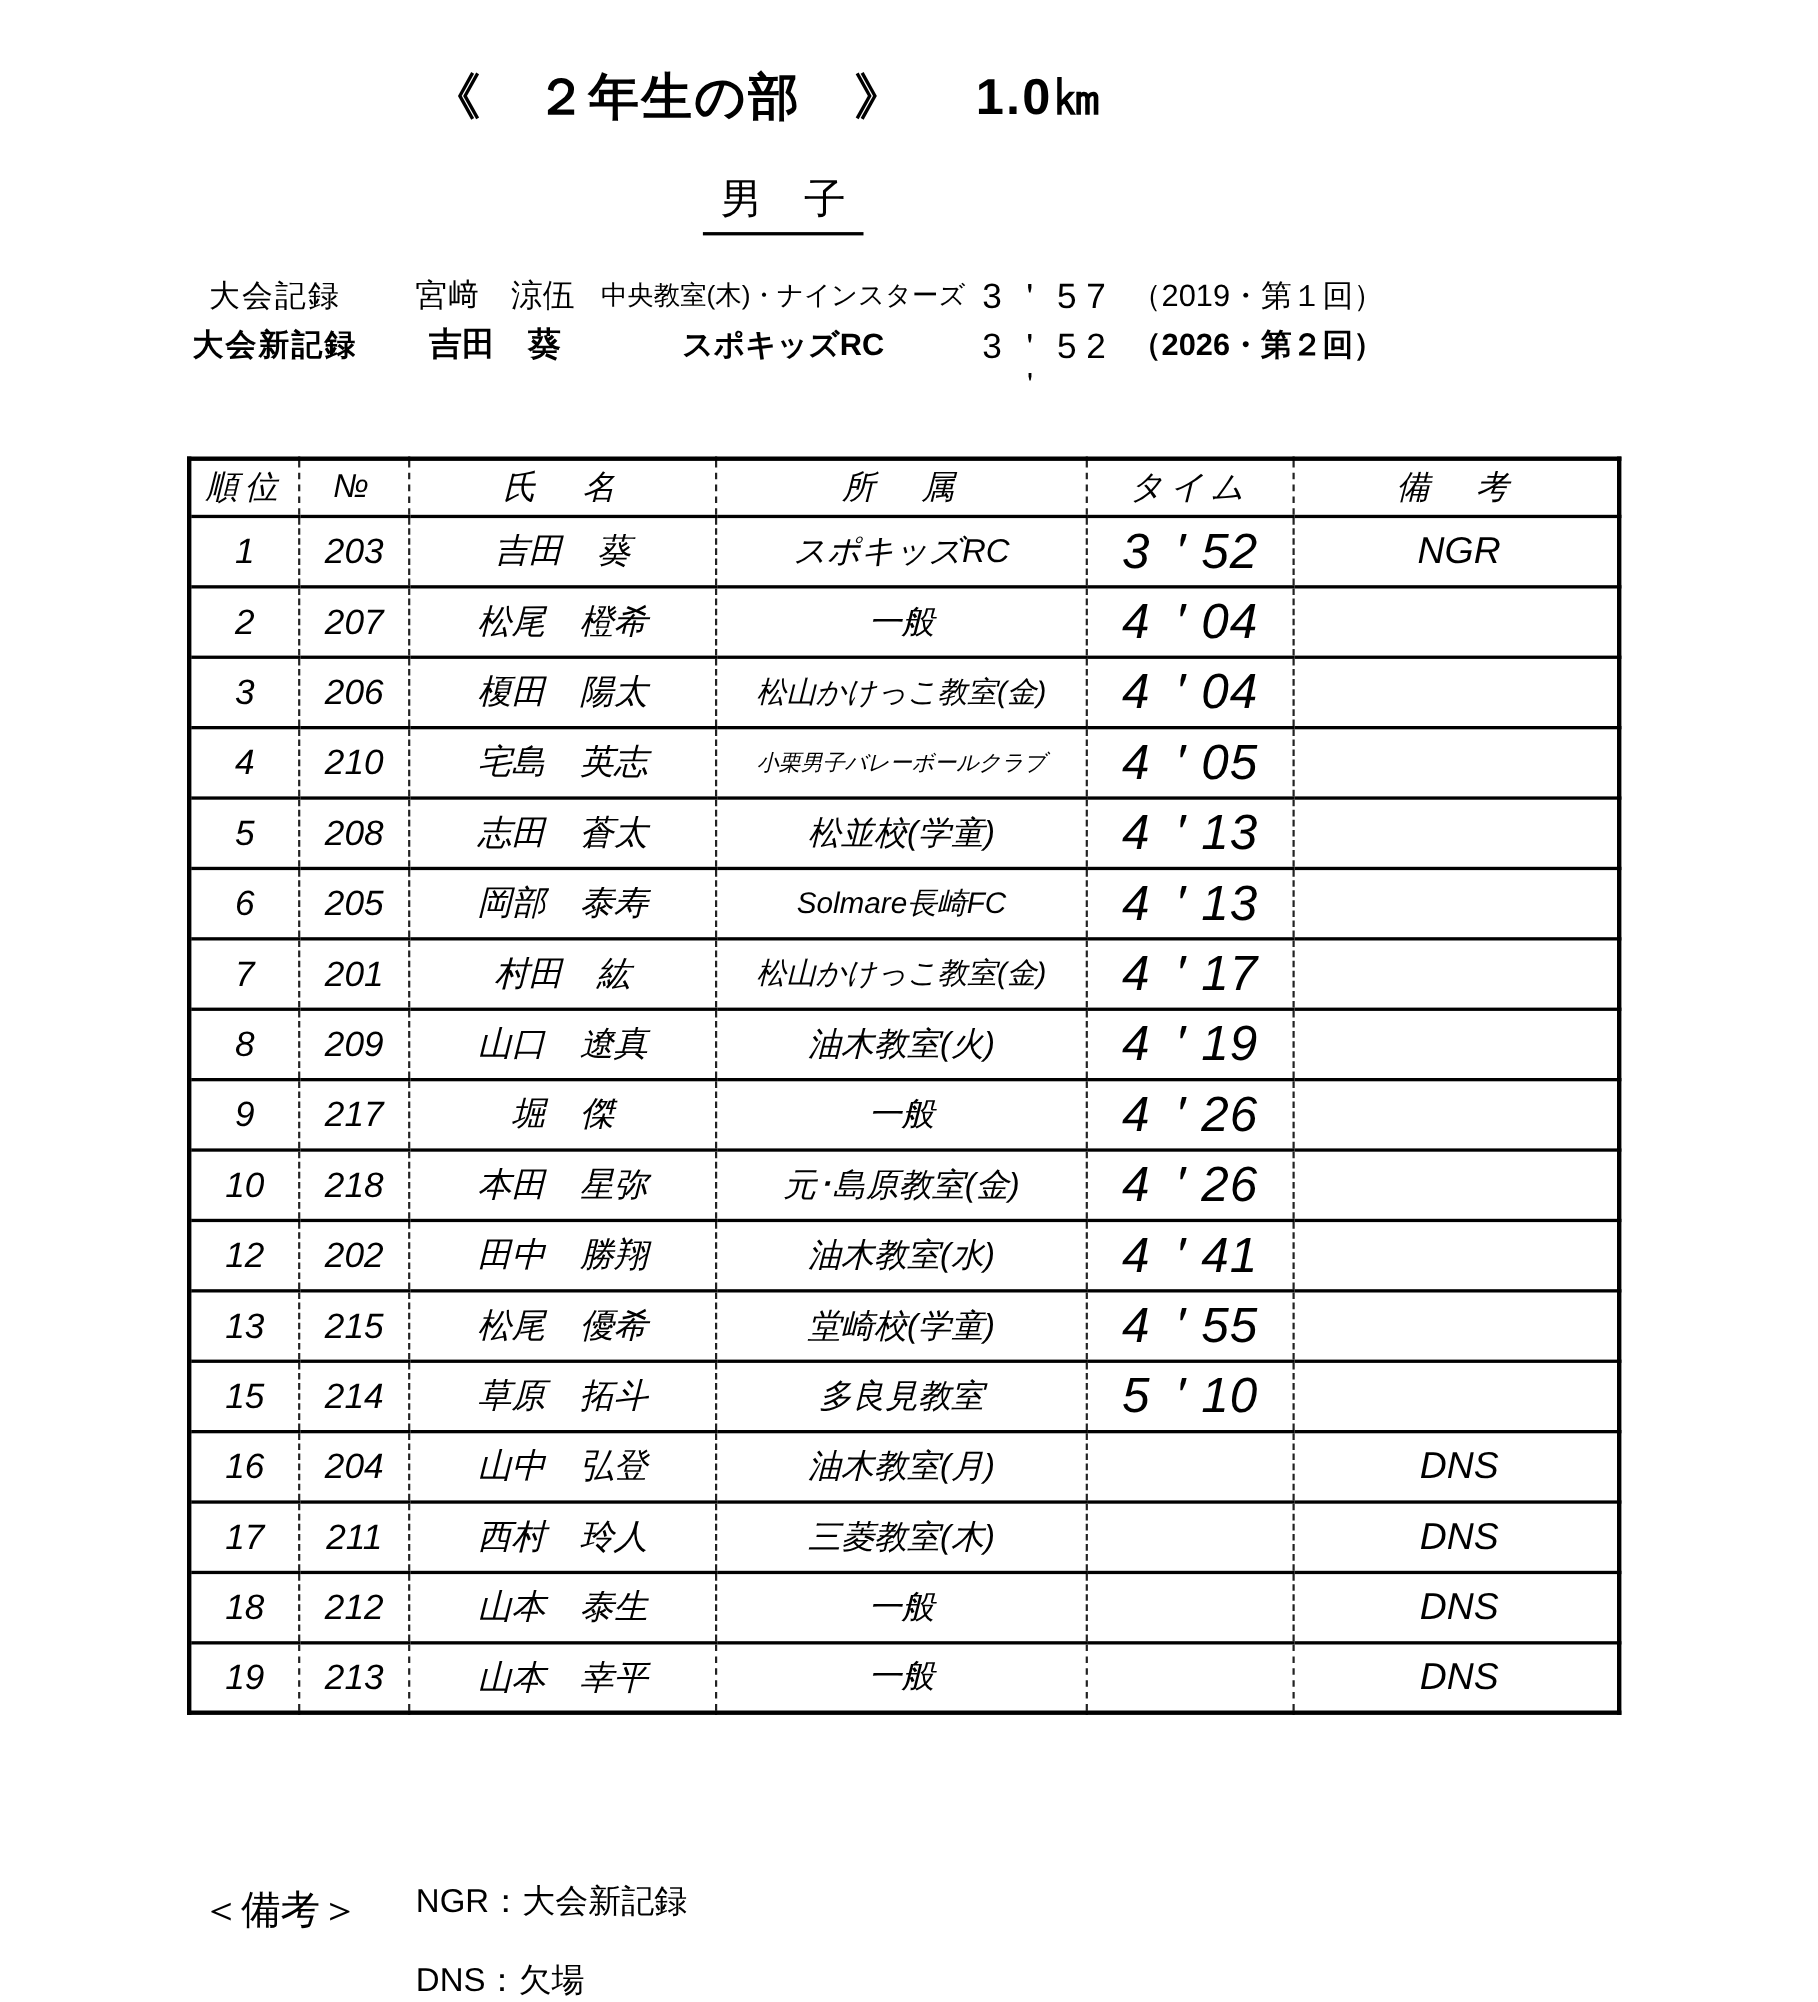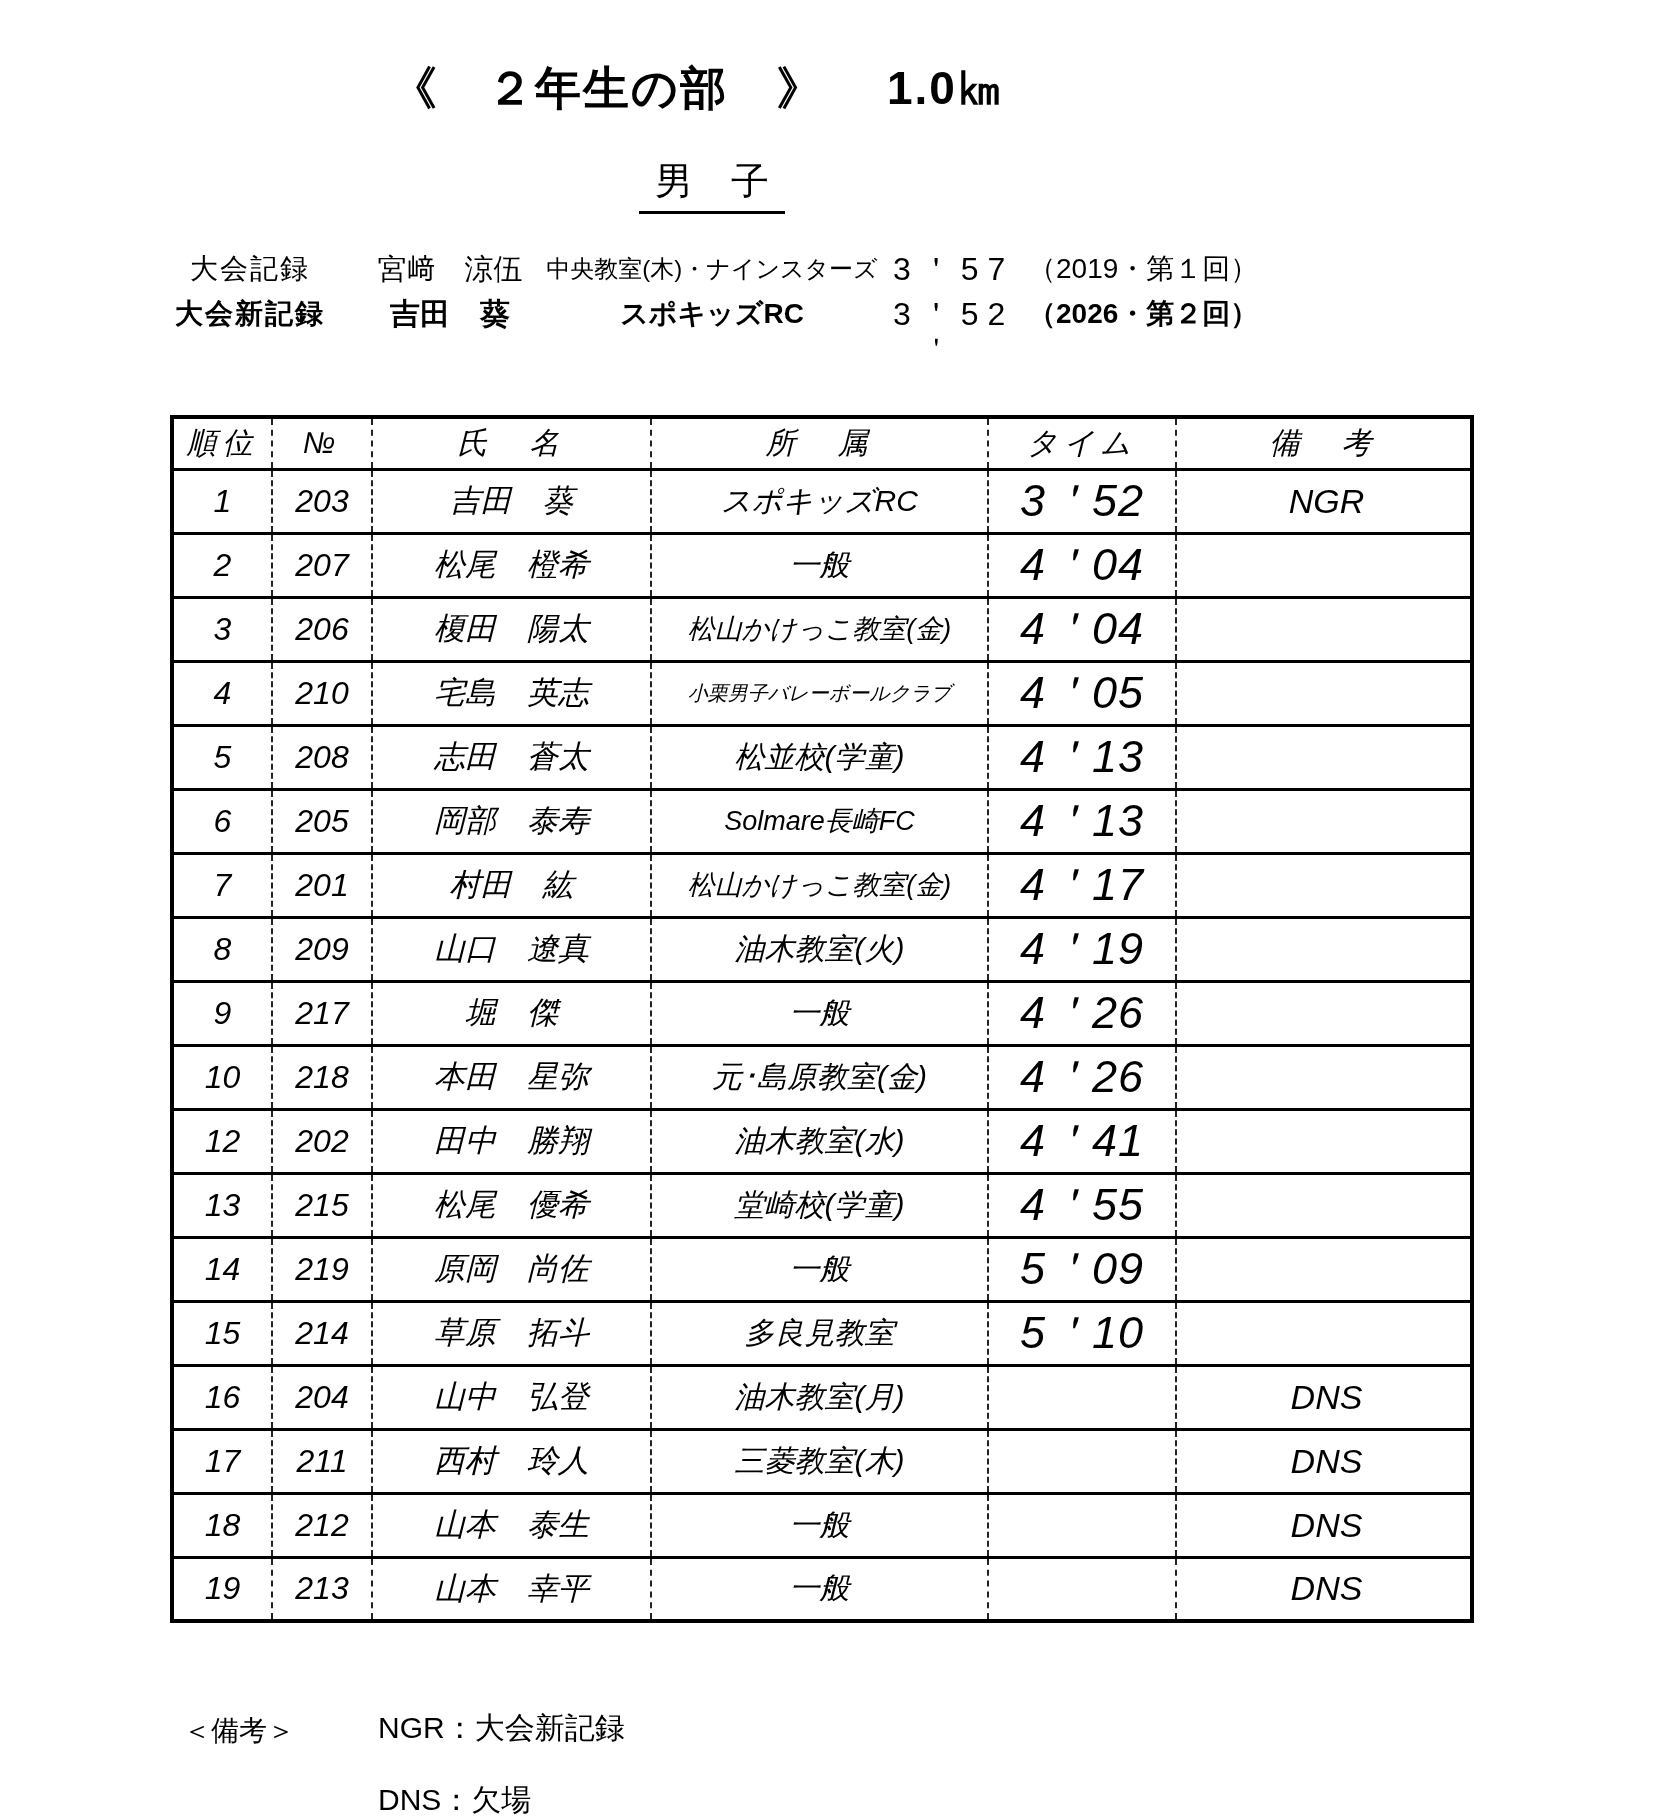--- a/index.html
+++ b/index.html
@@ -76,21 +76,21 @@
   .col-rank { font-size: 32px; }
   .col-bib  { font-size: 32px; }
   .col-name { font-size: 31px; }
   .col-club { font-size: 30px; }
   .col-club.club-med   { font-size: 27px; }
   .col-club.club-small { font-size: 20px; }
   .col-time { font-size: 45px; letter-spacing: 1px; }
   .col-note { font-size: 34px; text-align: left; padding-left: 6px; }
 
   
-  .footer-label { left: 183px; top: 1712px; font-size: 28px; }
+  .footer-label { left: 183px; top: 1712px; font-size: 36px; }
   .footer-note-1 { left: 378px; top: 1708px; font-size: 30px; }
   .footer-note-2 { left: 378px; top: 1780px; font-size: 30px; }
 </style>
 </head>
 <body>
 
 <div class="abs page-title">《　２年生の部　》　 1.0㎞</div>
 
 <div class="abs gender-heading">
   <span class="u">男　子</span>
@@ -224,28 +224,20 @@
       </tr>
       <tr>
         <td class="col-rank">13</td>
         <td class="col-bib">215</td>
         <td class="col-name">松尾　優希</td>
         <td class="col-club">堂崎校(学童)</td>
         <td class="col-time">4＇55</td>
         <td class="col-note"></td>
       </tr>
       <tr>
-        <td class="col-rank">14</td>
-        <td class="col-bib">219</td>
-        <td class="col-name">原岡　尚佐</td>
-        <td class="col-club">一般</td>
-        <td class="col-time">5＇09</td>
-        <td class="col-note"></td>
-      </tr>
-      <tr>
         <td class="col-rank">15</td>
         <td class="col-bib">214</td>
         <td class="col-name">草原　拓斗</td>
         <td class="col-club">多良見教室</td>
         <td class="col-time">5＇10</td>
         <td class="col-note"></td>
       </tr>
       <tr>
         <td class="col-rank">16</td>
         <td class="col-bib">204</td>

